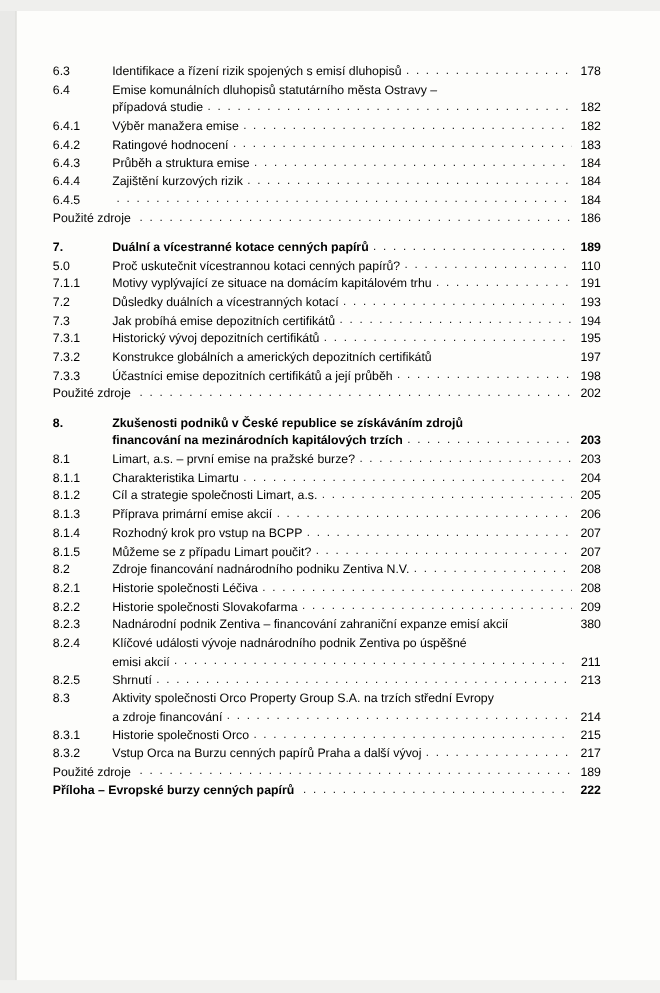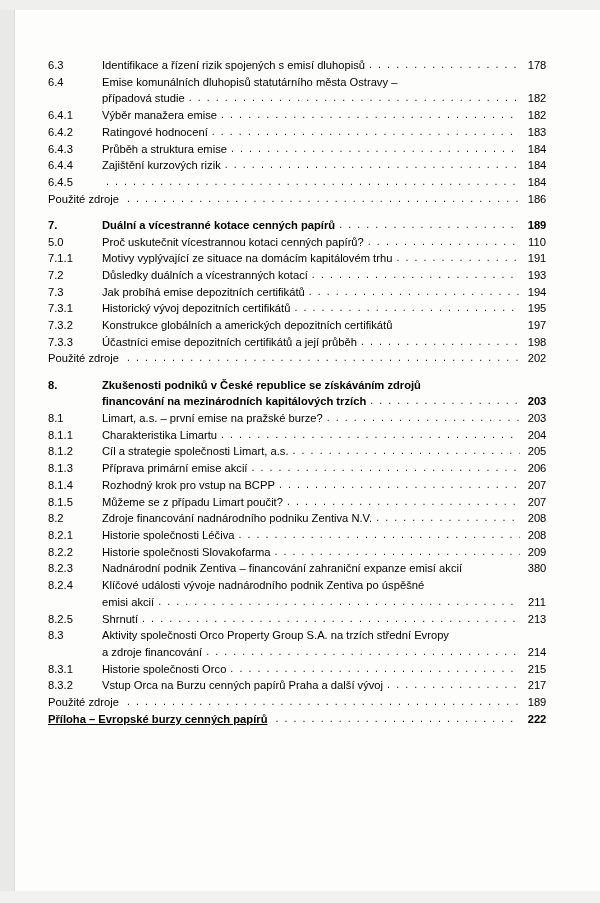--- a/index.html
+++ b/index.html
@@ -400,21 +400,21 @@
       </div>
       <div class="row">
         <span class="num" style="width: auto; flex: 0 0 auto; padding-right: 4px;">Použité zdroje</span>
         <div class="mid">
           <span class="label"></span>
           <span class="dots">. . . . . . . . . . . . . . . . . . . . . . . . . . . . . . . . . . . . . . . . . . . . . . . . . . . . . . . . . . . . . . . . . . . . . . . . . . . . . . . . . . . . . . . . . </span>
         </div>
         <span class="pg">189</span>
       </div>
       <div class="row bold">
-        <span class="num" style="width: auto; flex: 0 0 auto; padding-right: 4px; text-decoration: underline;">Příloha – Evropské burzy cenných papírů</span>
+        <span class="num" style="width: auto; flex: 0 0 auto; padding-right: 4px;">Příloha – Evropské burzy cenných papírů</span>
         <div class="mid">
           <span class="label"></span>
           <span class="dots">. . . . . . . . . . . . . . . . . . . . . . . . . . . . . . . . . . . . . . . . . . . . . . . . . . . . . . . . . . . . . . . . . . . . . . . . . . . . . . . . . . . . . . . . . </span>
         </div>
         <span class="pg">222</span>
       </div>
     </div>
 </div>
 
 </body></html>

